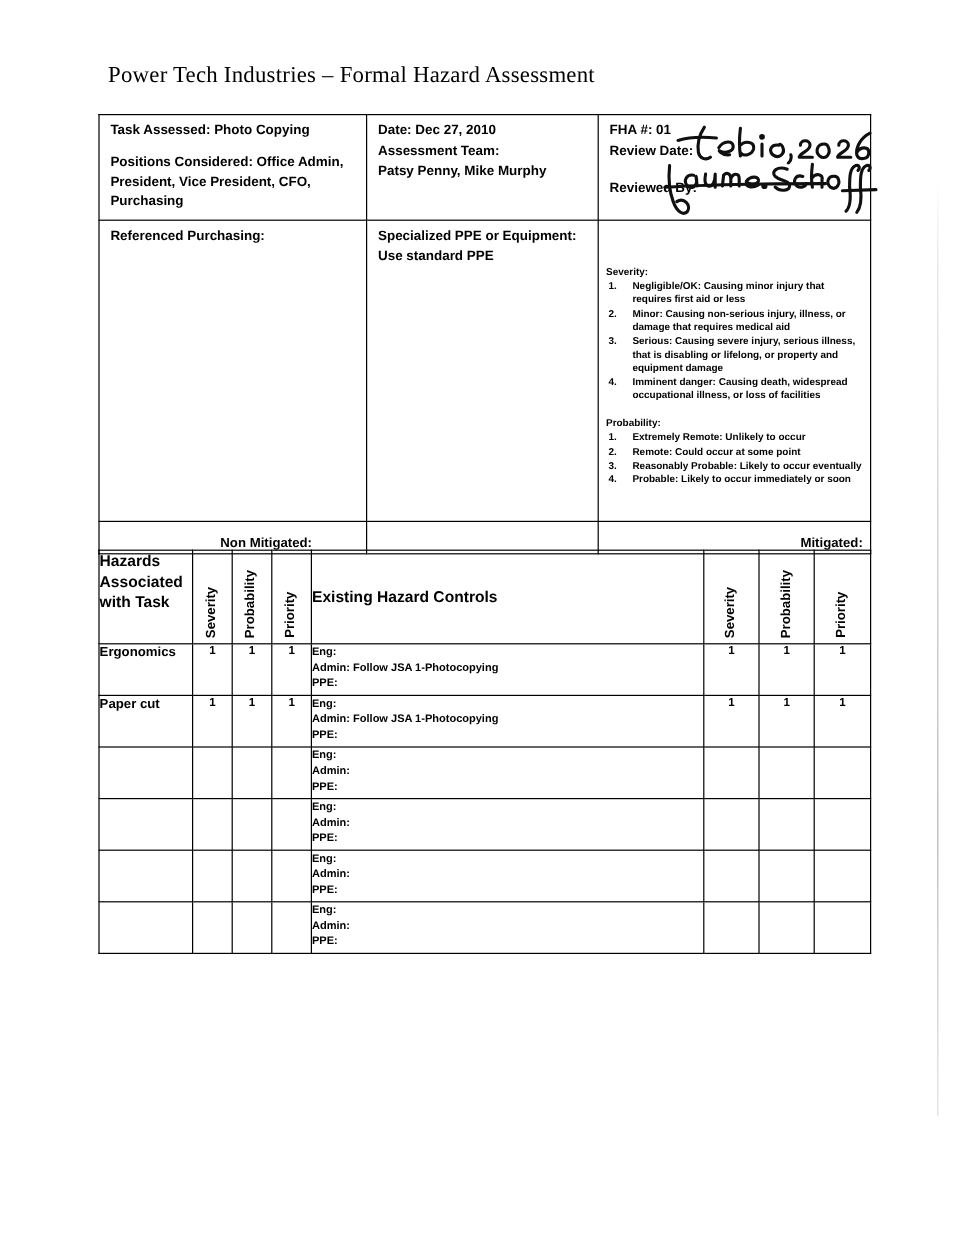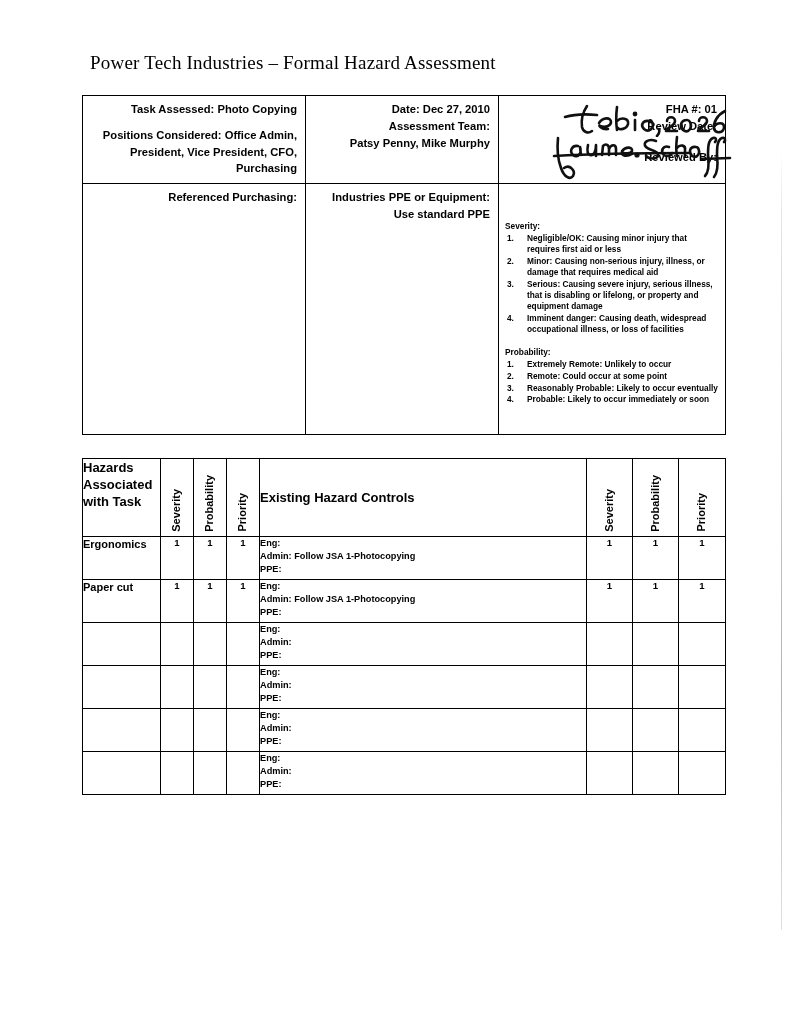--- a/index.html
+++ b/index.html
@@ -67,21 +67,20 @@
   }
 
   .cell-pad {
     padding: 5px 8px 6px 9px;
   }
 
   .hdr-text {
     font-size: 11.2px;
     font-weight: bold;
     line-height: 1.5;
-    text-align: right;
   }
   .hdr-text .val {
     font-weight: bold;
   }
   .spacer-gap { height: 9px; }
 
   
   .legend {
     font-size: 8.3px;
     line-height: 1.34;
@@ -258,21 +257,21 @@
 
     <tr>
       <td style="height:250px">
         <div class="cell-pad hdr-text">
           <div>Referenced Purchasing:</div>
           <div></div>
         </div>
       </td>
       <td>
         <div class="cell-pad hdr-text">
-          <div>Industries PPE or Equipment:</div>
+          <div>Specialized PPE or Equipment:</div>
           <div>Use standard PPE</div>
         </div>
       </td>
       <td>
         <div class="legend">
           <div class="legend-head">Severity:</div>
           <ol>
             <li>
               <span class="num">1.</span>
               <span>Negligible/OK:  Causing minor injury that requires first aid or less</span>
@@ -307,20 +306,29 @@
             </li>
             <li>
               <span class="num">4.</span>
               <span>Probable:  Likely to occur immediately or soon</span>
             </li>
           </ol>
         </div>
       </td>
     </tr>
 
+    <tr>
+      <td class="strip-cell">
+        <span class="strip-label strip-left">Non Mitigated:</span>
+      </td>
+      <td class="strip-cell"></td>
+      <td class="strip-cell">
+        <span class="strip-label strip-right">Mitigated:</span>
+      </td>
+    </tr>
   </tbody>
 </table>
 
 <table class="hazard-table">
   <colgroup>
     <col style="width:78px">
     <col style="width:33px">
     <col style="width:33px">
     <col style="width:33px">
     <col style="width:327px">

